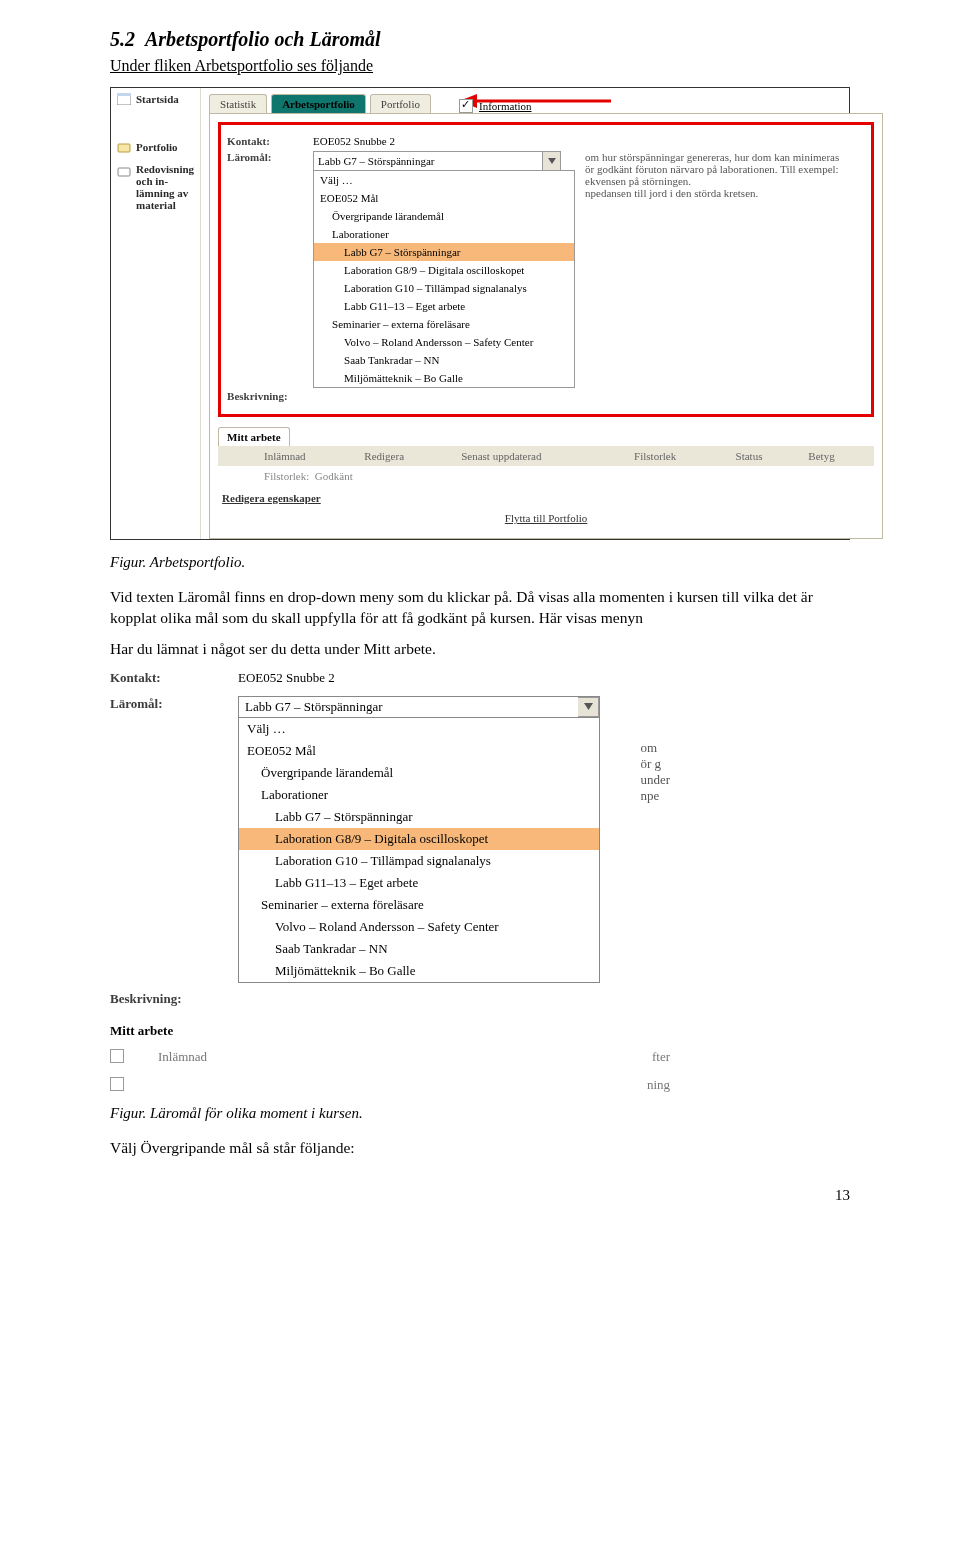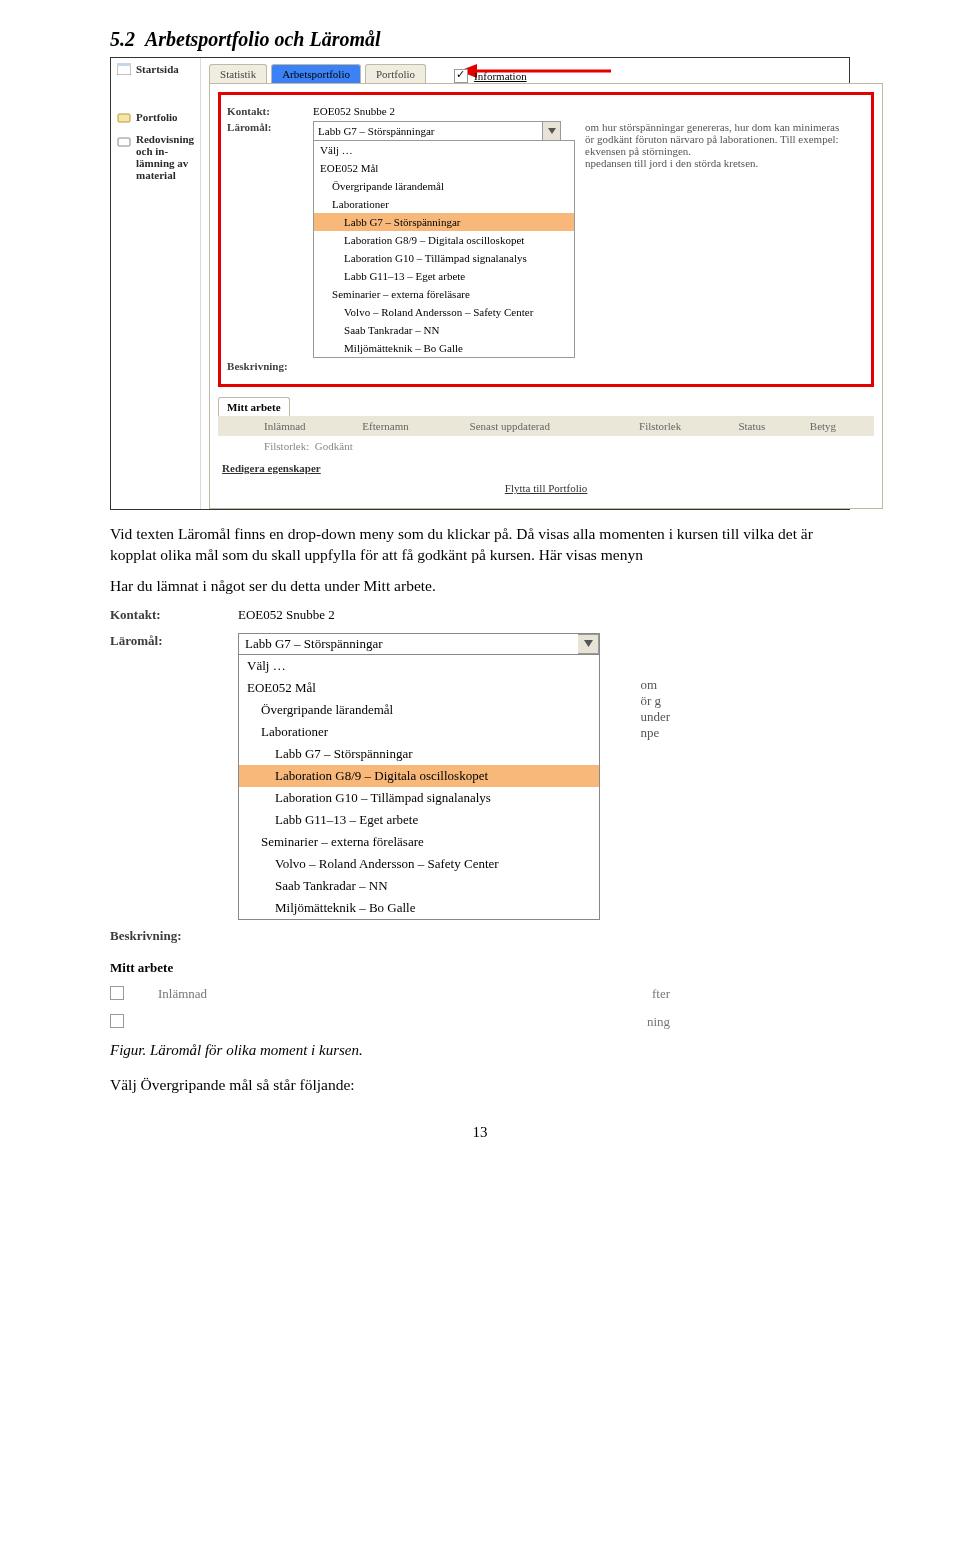--- a/index.html
+++ b/index.html
@@ -8,21 +8,21 @@
 .section-body{font:16px Georgia,serif;color:#000;margin:6px 0 12px 0;text-decoration:underline}
 .screenshot{border:1px solid #333;background:#fff;margin:6px 0 14px 0}
 .topblock{display:flex}
 .sidenav{width:104px;background:#fff;border-right:1px solid #dcdad2;font:11px Verdana;color:#2a2a2a}
 .sidenav .item{display:flex;align-items:center;gap:5px;padding:5px 6px}
 .sidenav .item.bold{font-weight:700}
 .sidenav .item svg{flex:0 0 auto}
 .mainarea{flex:1;padding:6px 8px 0 8px;position:relative}
 .tabrow{display:flex;align-items:flex-end;gap:4px;border-bottom:1px solid #bfb8a4;padding-bottom:0}
 .tab{font:11px Verdana;padding:3px 10px;border:1px solid #bfb8a4;border-bottom:none;background:#efece0;border-radius:3px 3px 0 0;color:#444}
-.tab.active{background:#3b82f6;font-weight:400;color:#000}
+.tab.active{background:#0f766e;font-weight:700;color:#000}
 .infocheck{margin-left:24px;display:flex;align-items:center;gap:6px;font:11px Verdana;position:relative}
 .red-arrow{position:absolute;left:250px;top:2px;pointer-events:none}
 .panel{border:1px solid #bfb8a4;background:#fff;padding:8px;margin-top:-1px}
 .redbox{border:3px solid #e50000;padding:6px 6px 8px 6px;position:relative}
 .kv{display:flex;gap:10px;font:11px Verdana;margin:4px 0;align-items:flex-start}
 .klabel{width:76px;font-weight:700;color:#424242}
 .drop{display:flex;align-items:center}
 .dropfield{height:18px;border:1px solid #999;background:#fff;font:11px Verdana;padding:0 4px;display:flex;align-items:center;min-width:220px}
 .dropbtn{width:17px;height:18px;border:1px solid #999;border-left:none;background:#e7e3d6;display:flex;align-items:center;justify-content:center}
 .droplist{border:1px solid #999;background:#fff;font:11px/18px Verdana;margin-top:-1px;width:260px}
@@ -47,30 +47,31 @@
 .bigdrop{border:1px solid #888;display:flex;width:360px}
 .bigfield{flex:1;padding:2px 6px;font:13px Verdana}
 .biglist{border:1px solid #888;border-top:none;width:360px;font:13px/22px Verdana;background:#fff}
 .bigopt{padding:0 8px}
 .bigopt.ind1{padding-left:22px}
 .bigopt.ind2{padding-left:36px}
 .bigopt.hl{background:#f7b87a}
 .mittarb{font:700 13px Verdana;margin-top:16px}
 .gridrow{display:flex;gap:20px;font:13px Verdana;color:#777;margin-top:10px}
 .gridrow .c1{width:28px}
-.pagenum{text-align:center;font:15px Georgia,serif;margin-top:28px}
+.pagenum{text-align:right;font:15px Georgia,serif;margin-top:28px}
 </style>
 </head>
 <body>
 
 <div class="page">
 
   <div>
     <span class="section-num"><span>5.2</span>&nbsp;&nbsp;<span>Arbetsportfolio och Läromål</span></span>
   </div>
+  <div class="section-body">Under fliken Arbetsportfolio ses följande</div>
 
   <div class="screenshot">
     <div class="topblock">
       <div class="sidenav">
         <div class="item bold">
           <svg width="14" height="12">
               <rect x="0" y="0" width="14" height="12" fill="#fff" stroke="#888"></rect>
               <rect x="0" y="0" width="14" height="3" fill="#c4d6eb"></rect>
             </svg>
           <span>Startsida</span>
@@ -148,39 +149,40 @@
               <span class="klabel">Beskrivning:</span>
             </div>
           </div>
 
           <div class="mitttab">Mitt arbete</div>
           <table class="tbl">
             <tbody>
                 <tr>
               <th style="width:28px"></th>
               <th>Inlämnad</th>
-              <th>Efternamn</th>
+              <th>Redigera</th>
               <th>Senast uppdaterad</th>
               <th>Filstorlek</th>
               <th>Status</th>
               <th>Betyg</th>
             </tr>
             <tr>
               <td></td>
               <td colspan="6" style="color:#888"><span>Filstorlek:</span>&nbsp;&nbsp;<span>Godkänt</span></td>
             </tr>
           </tbody>
             </table>
           <div class="rightlinks"><span style="text-decoration:underline">Redigera egenskaper</span></div>
           <div class="rightlinks2"><span style="text-decoration:underline">Flytta till Portfolio</span></div>
         </div>
       </div>
     </div>
   </div>
 
+  <div class="caption">Figur. Arbetsportfolio.</div>
   <div class="para">Vid texten Läromål finns en drop-down meny som du klickar på. Då visas alla momenten i kursen till vilka det är kopplat olika mål som du skall uppfylla för att få godkänt på kursen.  Här visas menyn</div>
   <div class="para">Har du lämnat i något ser du detta under Mitt arbete.</div>
 
   <div class="bigcrop" style="position:relative">
     <div class="bigrow">
       <span class="biglabel">Kontakt:</span>
       <span>EOE052 Snubbe 2</span>
     </div>
     <div class="bigrow">
       <span class="biglabel">Läromål:</span>

